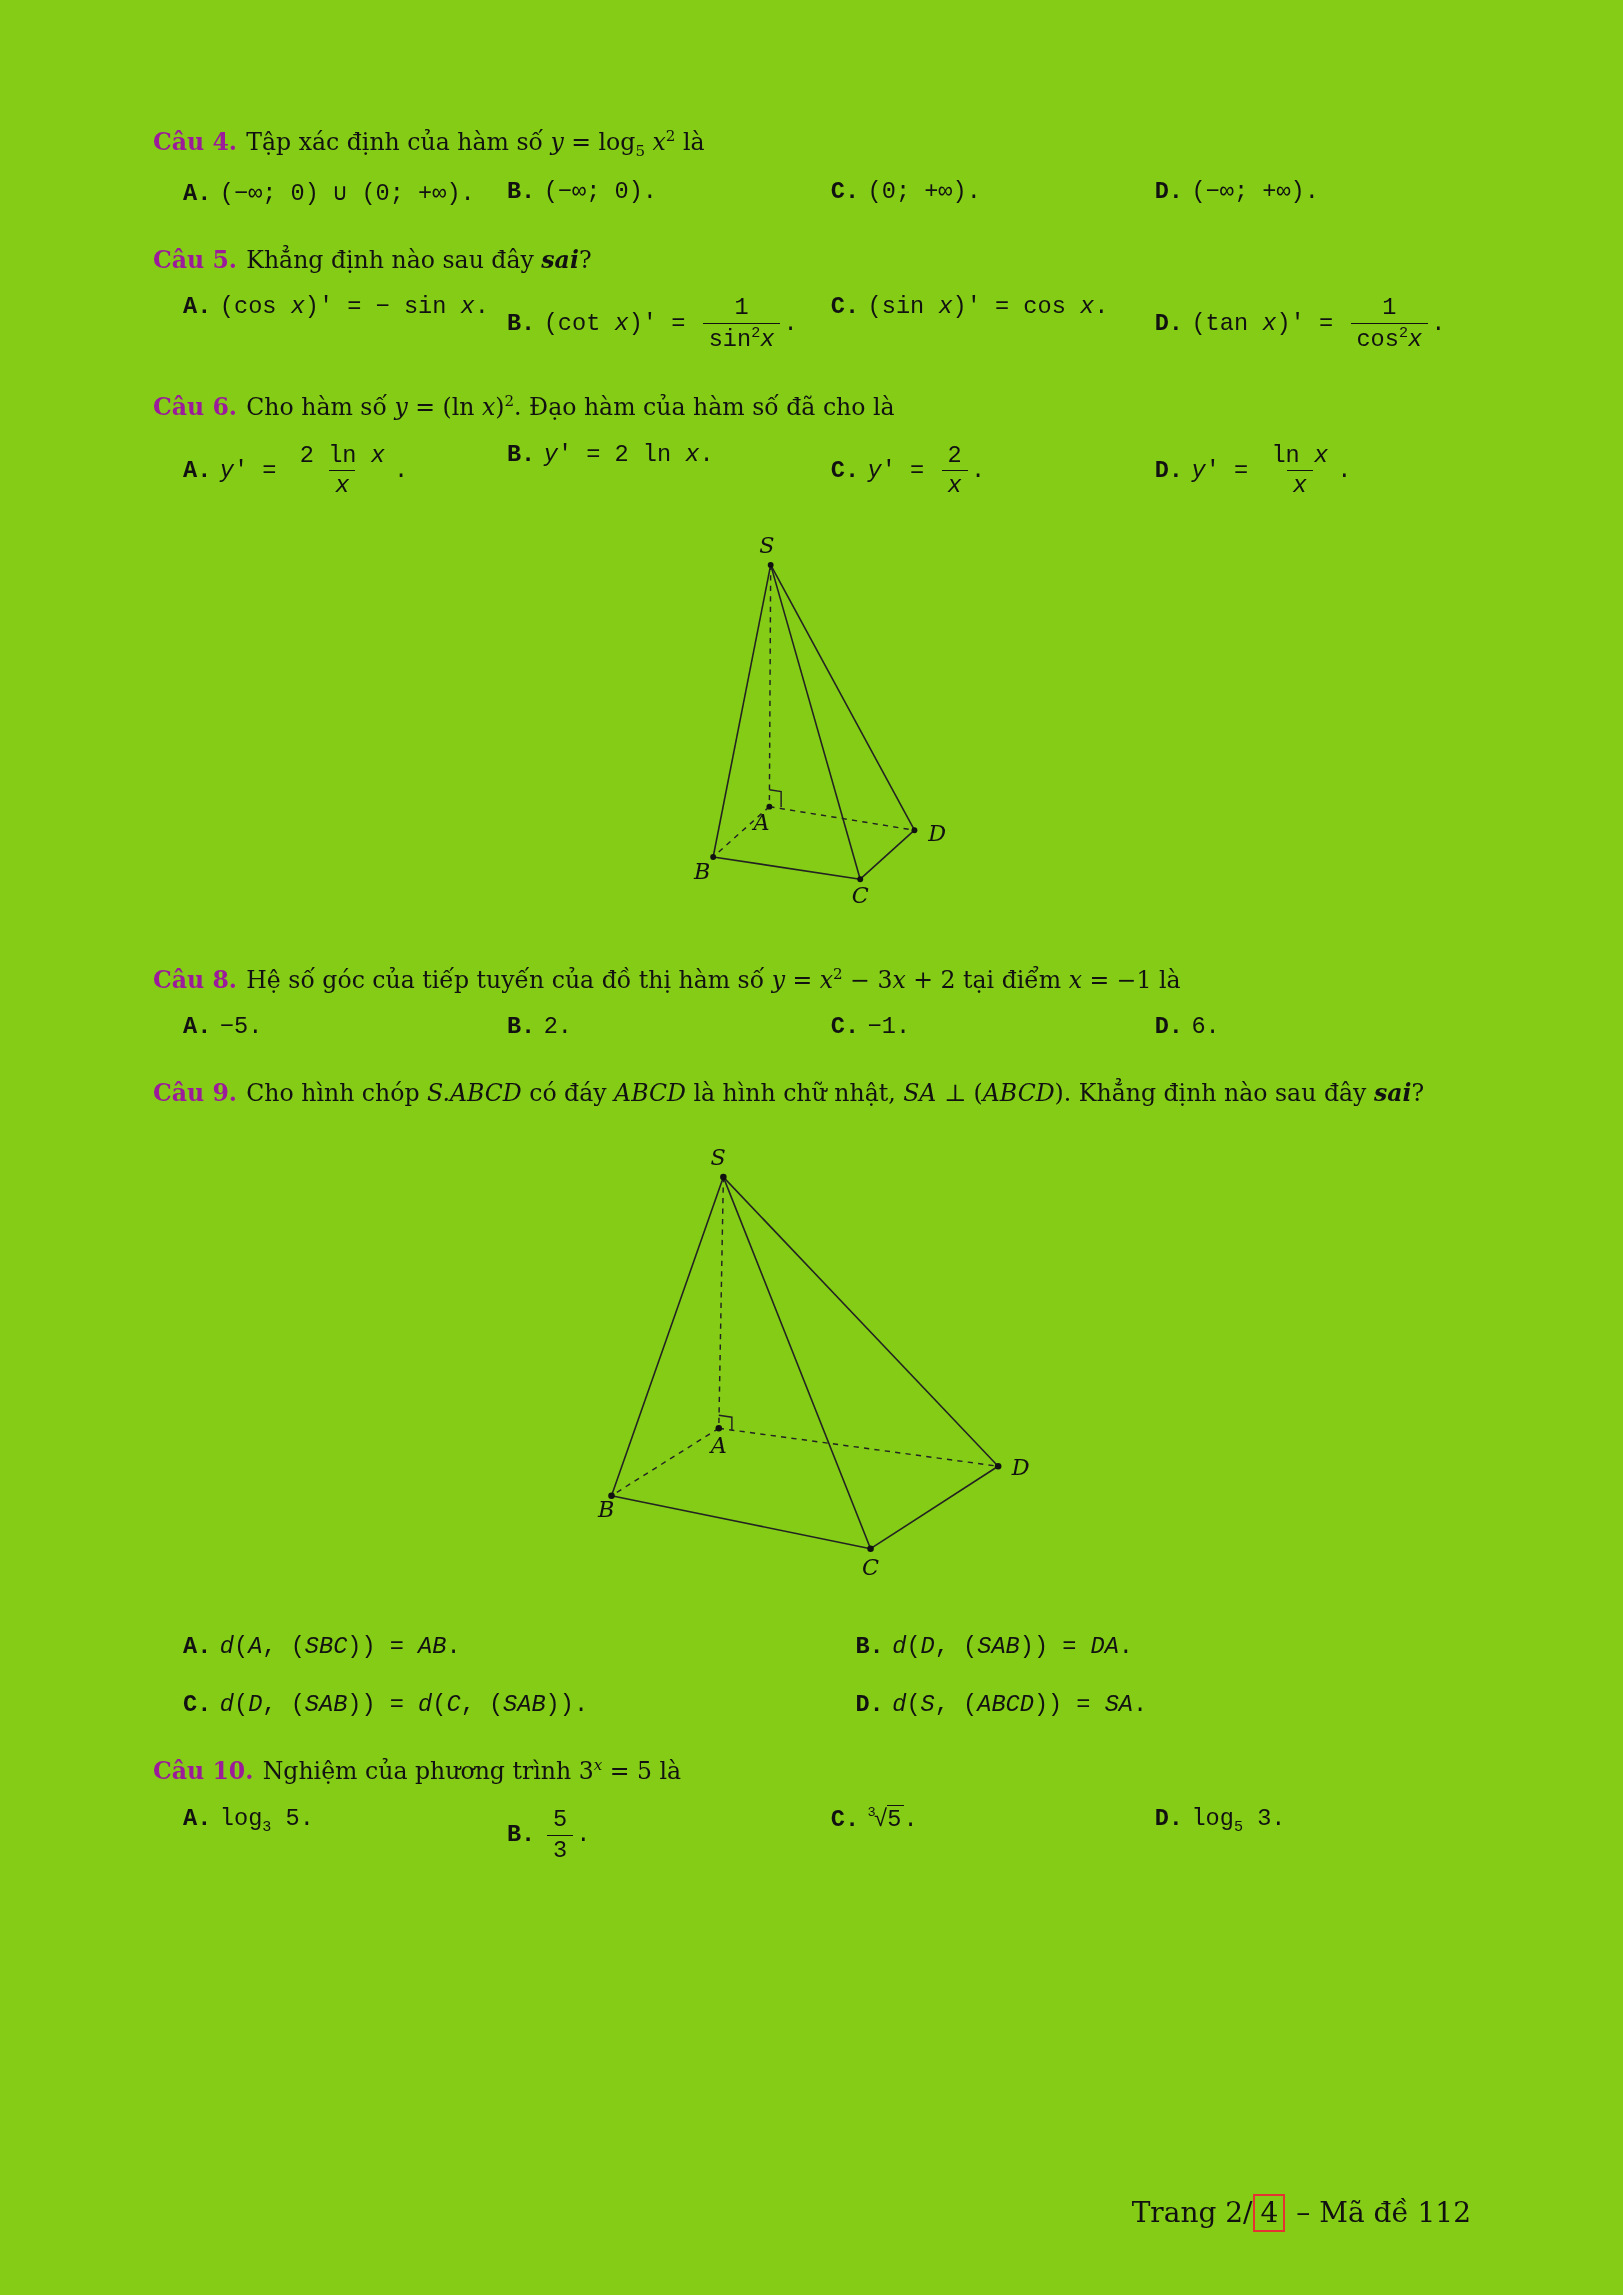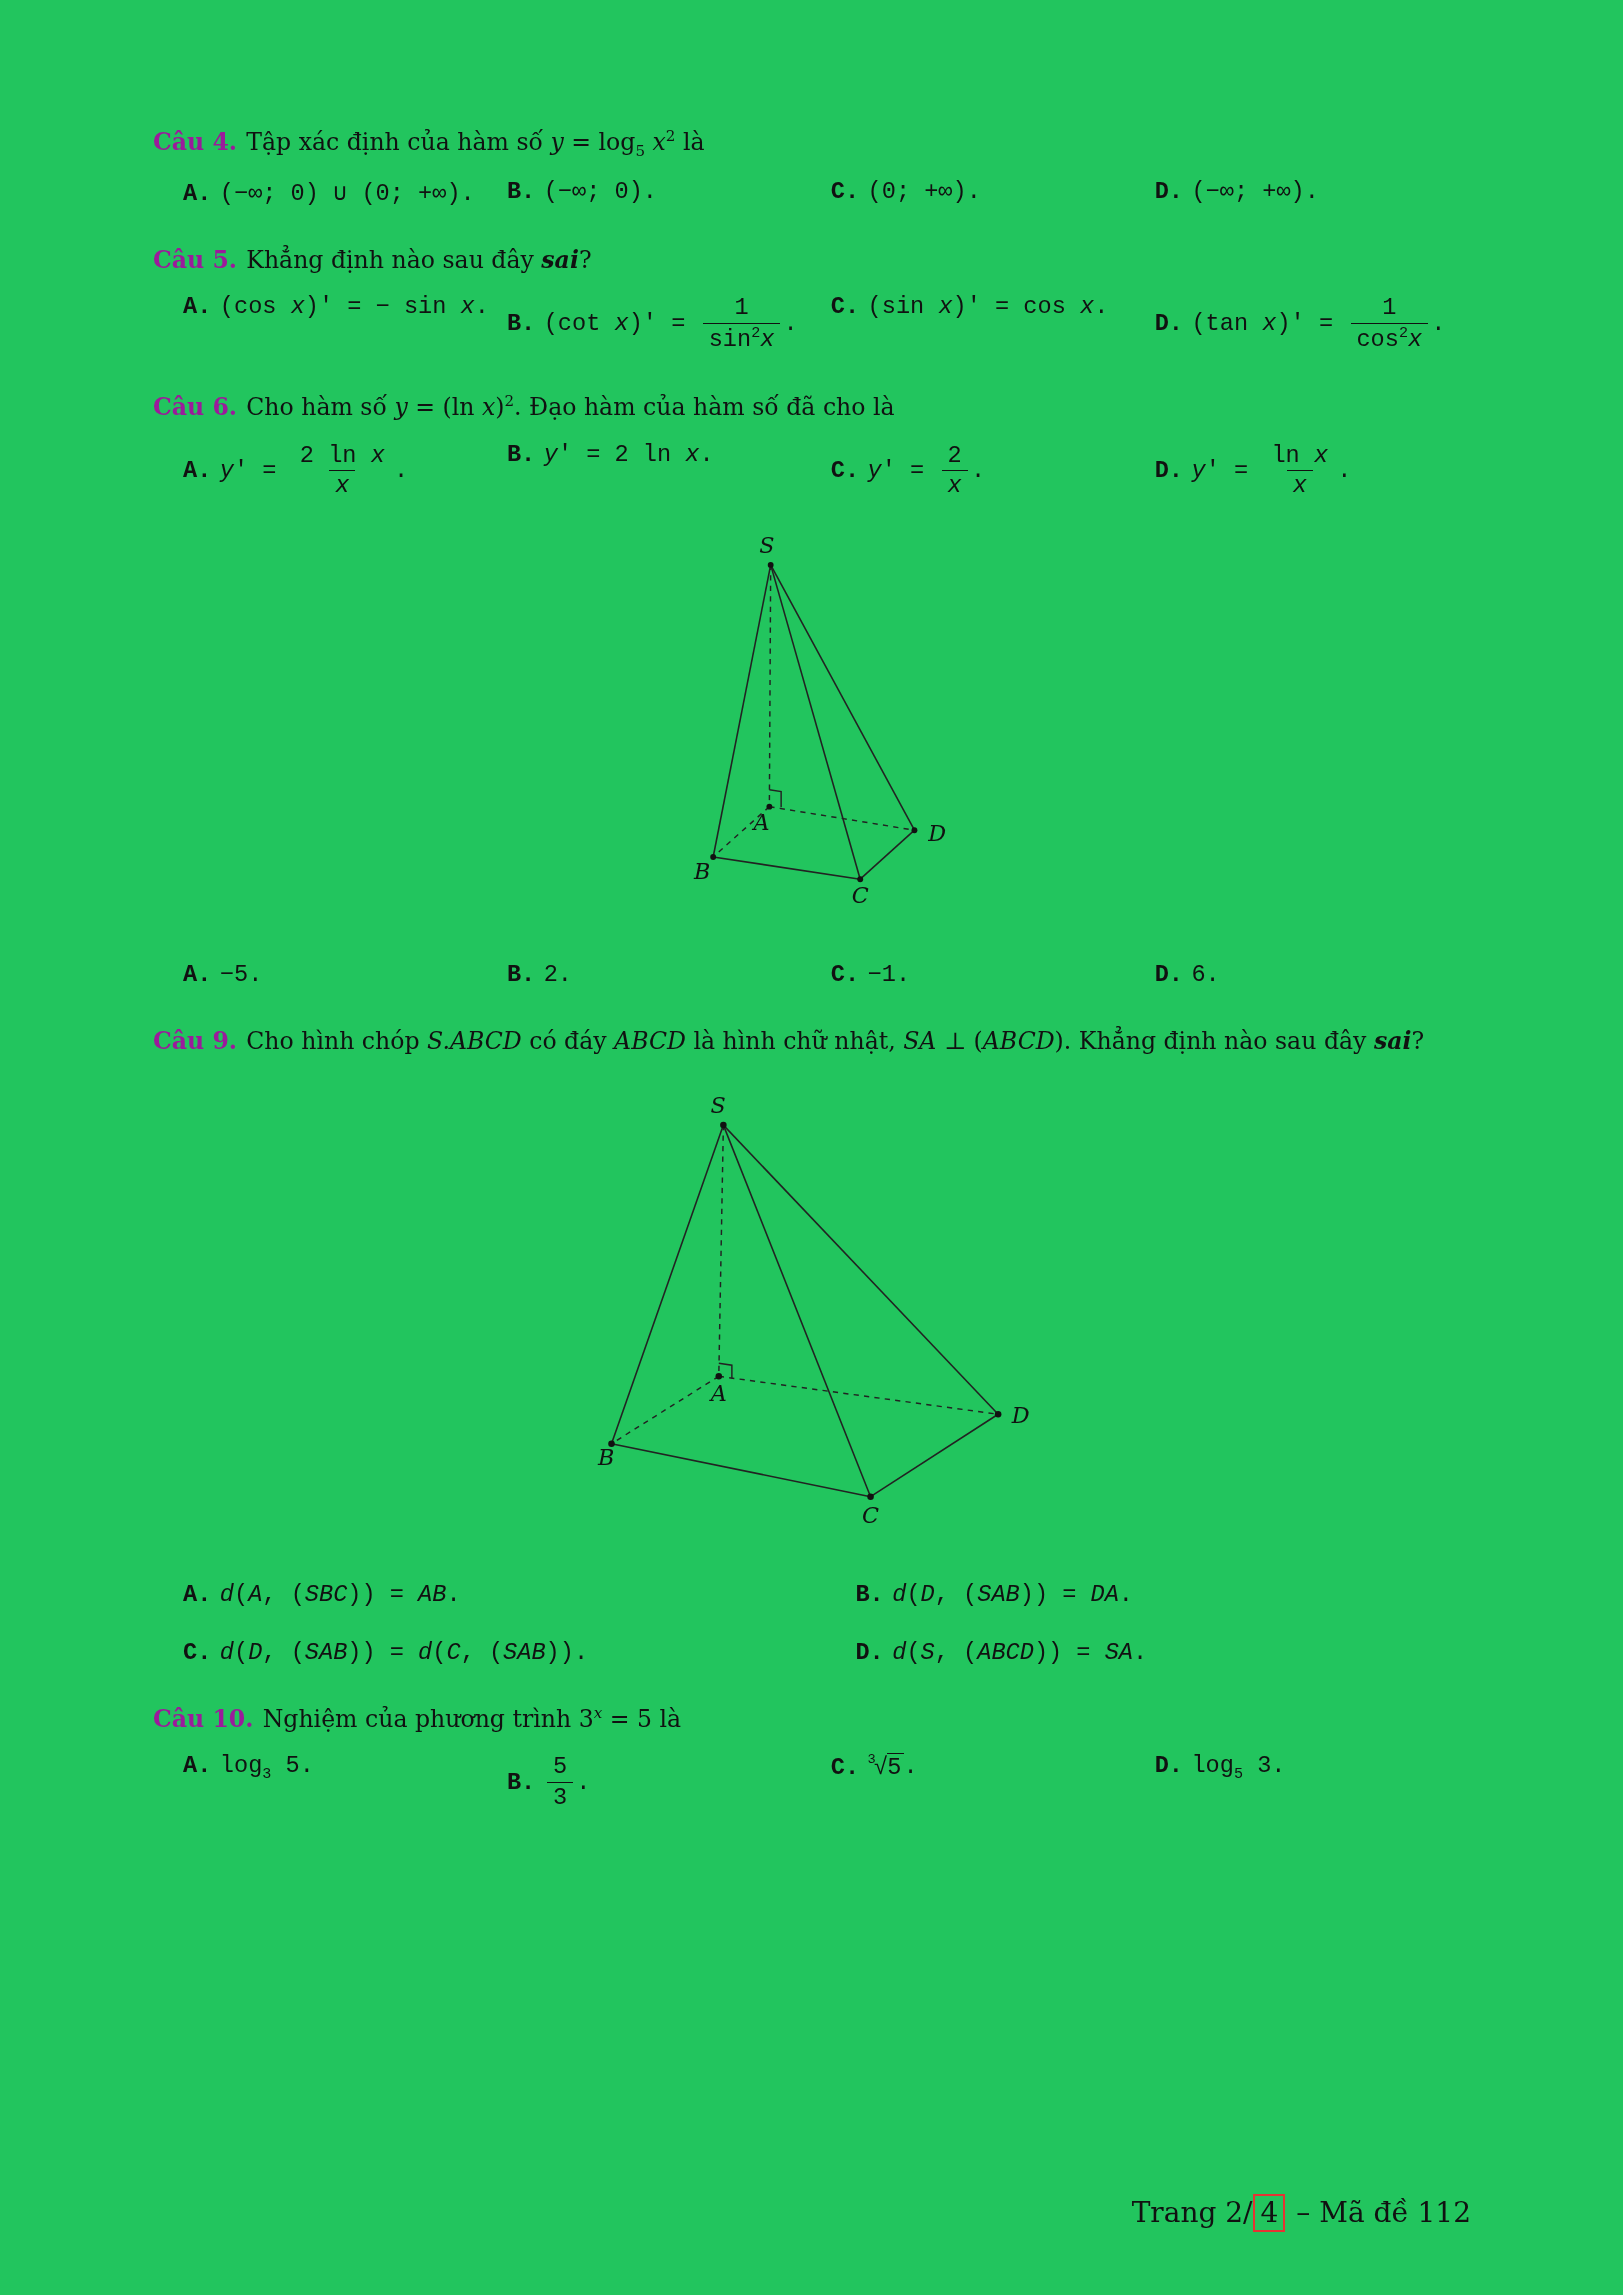--- a/index.html
+++ b/index.html
@@ -1,18 +1,18 @@
 <!DOCTYPE html>
 <html style="font-size:10.5px"><head>
 <meta charset="utf-8">
 <style>
   *{box-sizing:border-box;margin:0;padding:0;}
   html,body{background:#ffffff;}
   .page{
-    width:1623px;height:2295px;background:#22c55e;position:relative;
+    width:1623px;height:2295px;background:#84cc16;position:relative;
     padding:123px 151px 0 153px;
     font-family:"DejaVu Serif", serif;font-size:23.6px;color:#111;
   }
   .question{margin-bottom:34px;}
   .qtext{line-height:1.62;}
   .qlabel{color:#9b1b9b;font-weight:bold;margin-right:9.2px;}
   .options{display:grid;grid-template-columns:repeat(4,1fr);margin:14.4px 0 0 30px;column-gap:6.5px;align-items:start;font-family:Liberation Mono, monospace;}
   .options.cols-2{grid-template-columns:1.08fr 1fr;row-gap:31px;}
   .option{white-space:nowrap;}
   .option .letter{font-weight:bold;margin-right:8.5px;}
@@ -112,20 +112,21 @@
           <text x="46" y="524">B</text>
           <text x="288" y="561">C</text>
           <text x="392" y="466" text-anchor="start">D</text>
         </g>
       </svg>
     </div>
 
   </div>
 
   <div class="question">
+    <p class="qtext"><b class="qlabel">Câu 8.</b><span>Hệ số góc của tiếp tuyến của đồ thị hàm số <i>y</i> = <i>x</i><sup>2</sup> − 3<i>x</i> + 2 tại điểm <i>x</i> = −1 là</span></p>
     <div class="options">
       <div class="option"><b class="letter">A.</b><span class="obody">−5.</span></div>
       <div class="option"><b class="letter">B.</b><span class="obody">2.</span></div>
       <div class="option"><b class="letter">C.</b><span class="obody">−1.</span></div>
       <div class="option"><b class="letter">D.</b><span class="obody">6.</span></div>
     </div>
   </div>
 
   <div class="question">
     <p class="qtext"><b class="qlabel">Câu 9.</b><span>Cho hình chóp <i>S.ABCD</i> có đáy <i>ABCD</i> là hình chữ nhật, <i>SA</i> ⊥ (<i>ABCD</i>). Khẳng định nào sau đây <b><i>sai</i></b>?</span></p>

